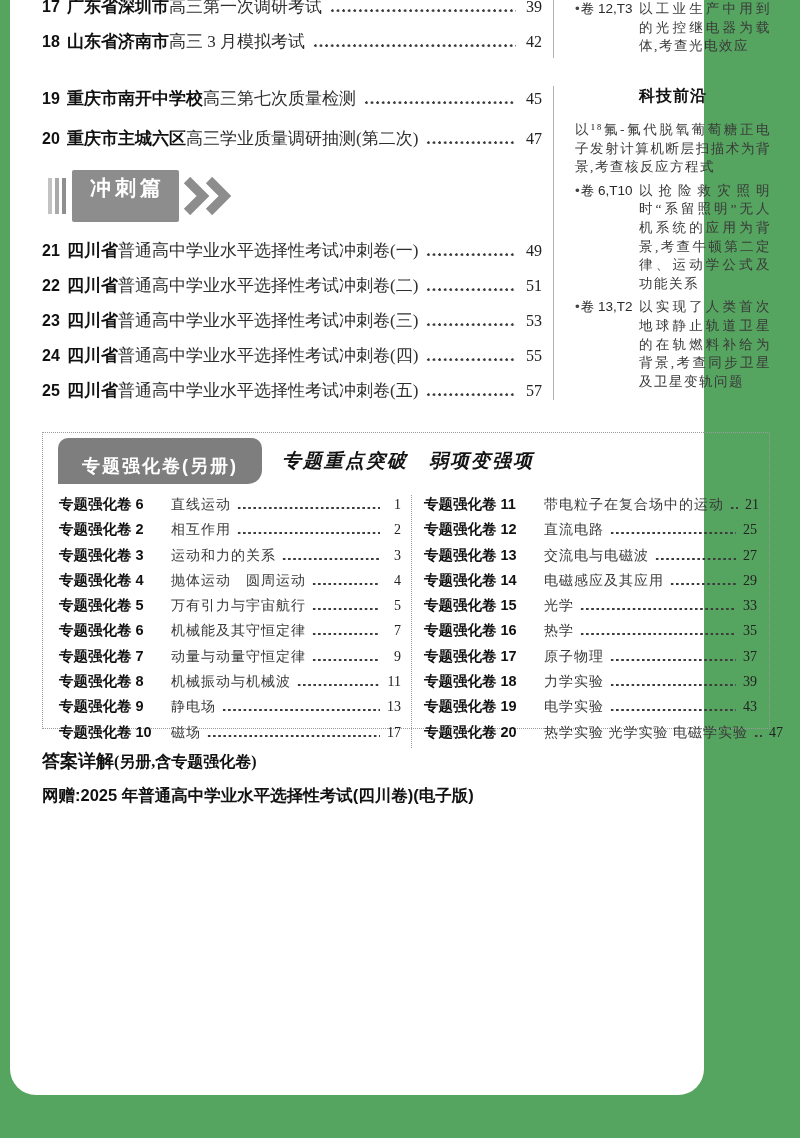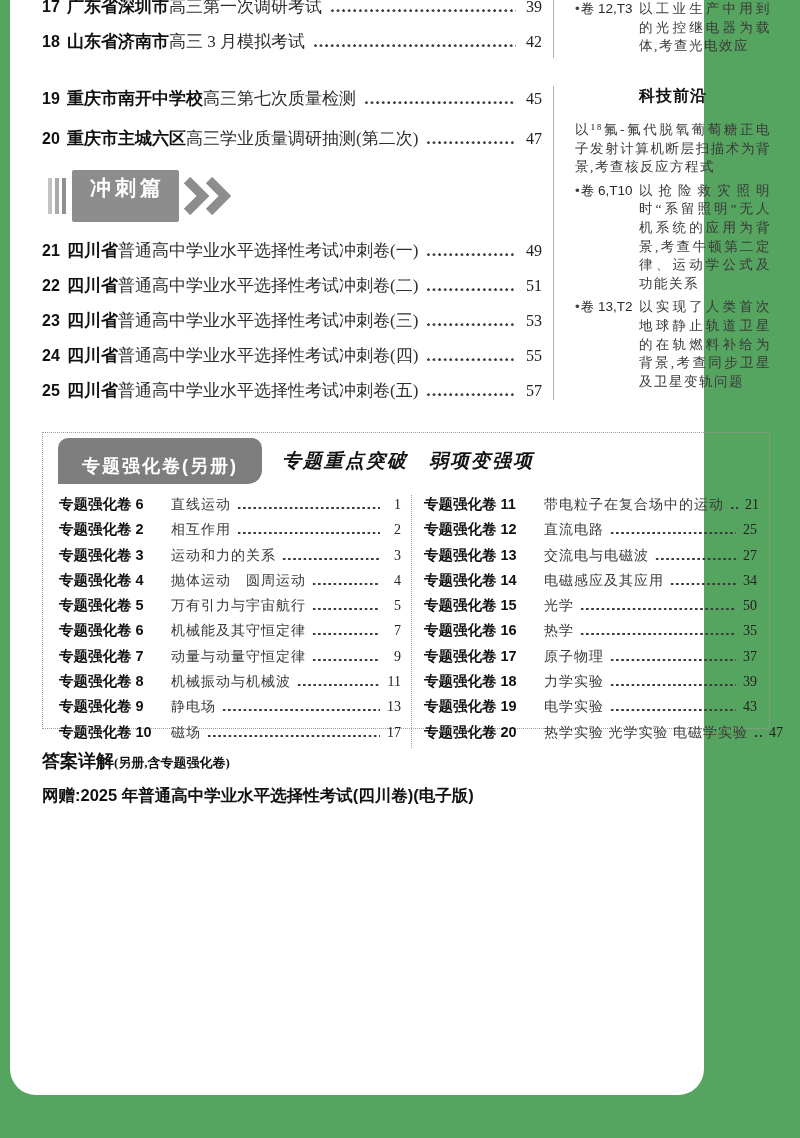--- a/index.html
+++ b/index.html
@@ -136,21 +136,21 @@
   }
   .box-col.right .box-label{min-width:120px;}
   .box-title{color:#3a3a3a;letter-spacing:1px;}
   .box-row .leader{height:4px;margin:0 3px 4px 6px;
     background-image:radial-gradient(circle at 2.2px 2px,#3c3c3c 1.05px,transparent 1.35px);
     background-size:5.2px 4px;min-width:8px;}
   .box-page{min-width:18px;text-align:right;font-size:14px;color:#222;}
   
   .footer-ans{position:absolute;left:32px;top:749px;white-space:nowrap;}
   .ans-bold{font-weight:700;font-size:18px;color:#111;}
-  .ans-paren{font-weight:700;font-size:13px;color:#111;}
+  .ans-paren{font-weight:700;font-size:16px;color:#111;}
   .footer-gift{
     position:absolute;left:32px;top:785px;
     font-family:"Liberation Sans","DejaVu Sans",sans-serif;
     font-weight:700;font-size:16.5px;color:#111;white-space:nowrap;
   }
 </style>
 </head>
 <body>
 
 <div class="sheet">
@@ -344,27 +344,27 @@
           <div class="box-row">
             <span class="box-label">专题强化卷 13</span>
             <span class="box-title">交流电与电磁波</span>
             <span class="leader"></span>
             <span class="box-page">27</span>
           </div>
           <div class="box-row">
             <span class="box-label">专题强化卷 14</span>
             <span class="box-title">电磁感应及其应用</span>
             <span class="leader"></span>
-            <span class="box-page">34</span>
+            <span class="box-page">29</span>
           </div>
           <div class="box-row">
             <span class="box-label">专题强化卷 15</span>
             <span class="box-title">光学</span>
             <span class="leader"></span>
-            <span class="box-page">50</span>
+            <span class="box-page">33</span>
           </div>
           <div class="box-row">
             <span class="box-label">专题强化卷 16</span>
             <span class="box-title">热学</span>
             <span class="leader"></span>
             <span class="box-page">35</span>
           </div>
           <div class="box-row">
             <span class="box-label">专题强化卷 17</span>
             <span class="box-title">原子物理</span>

